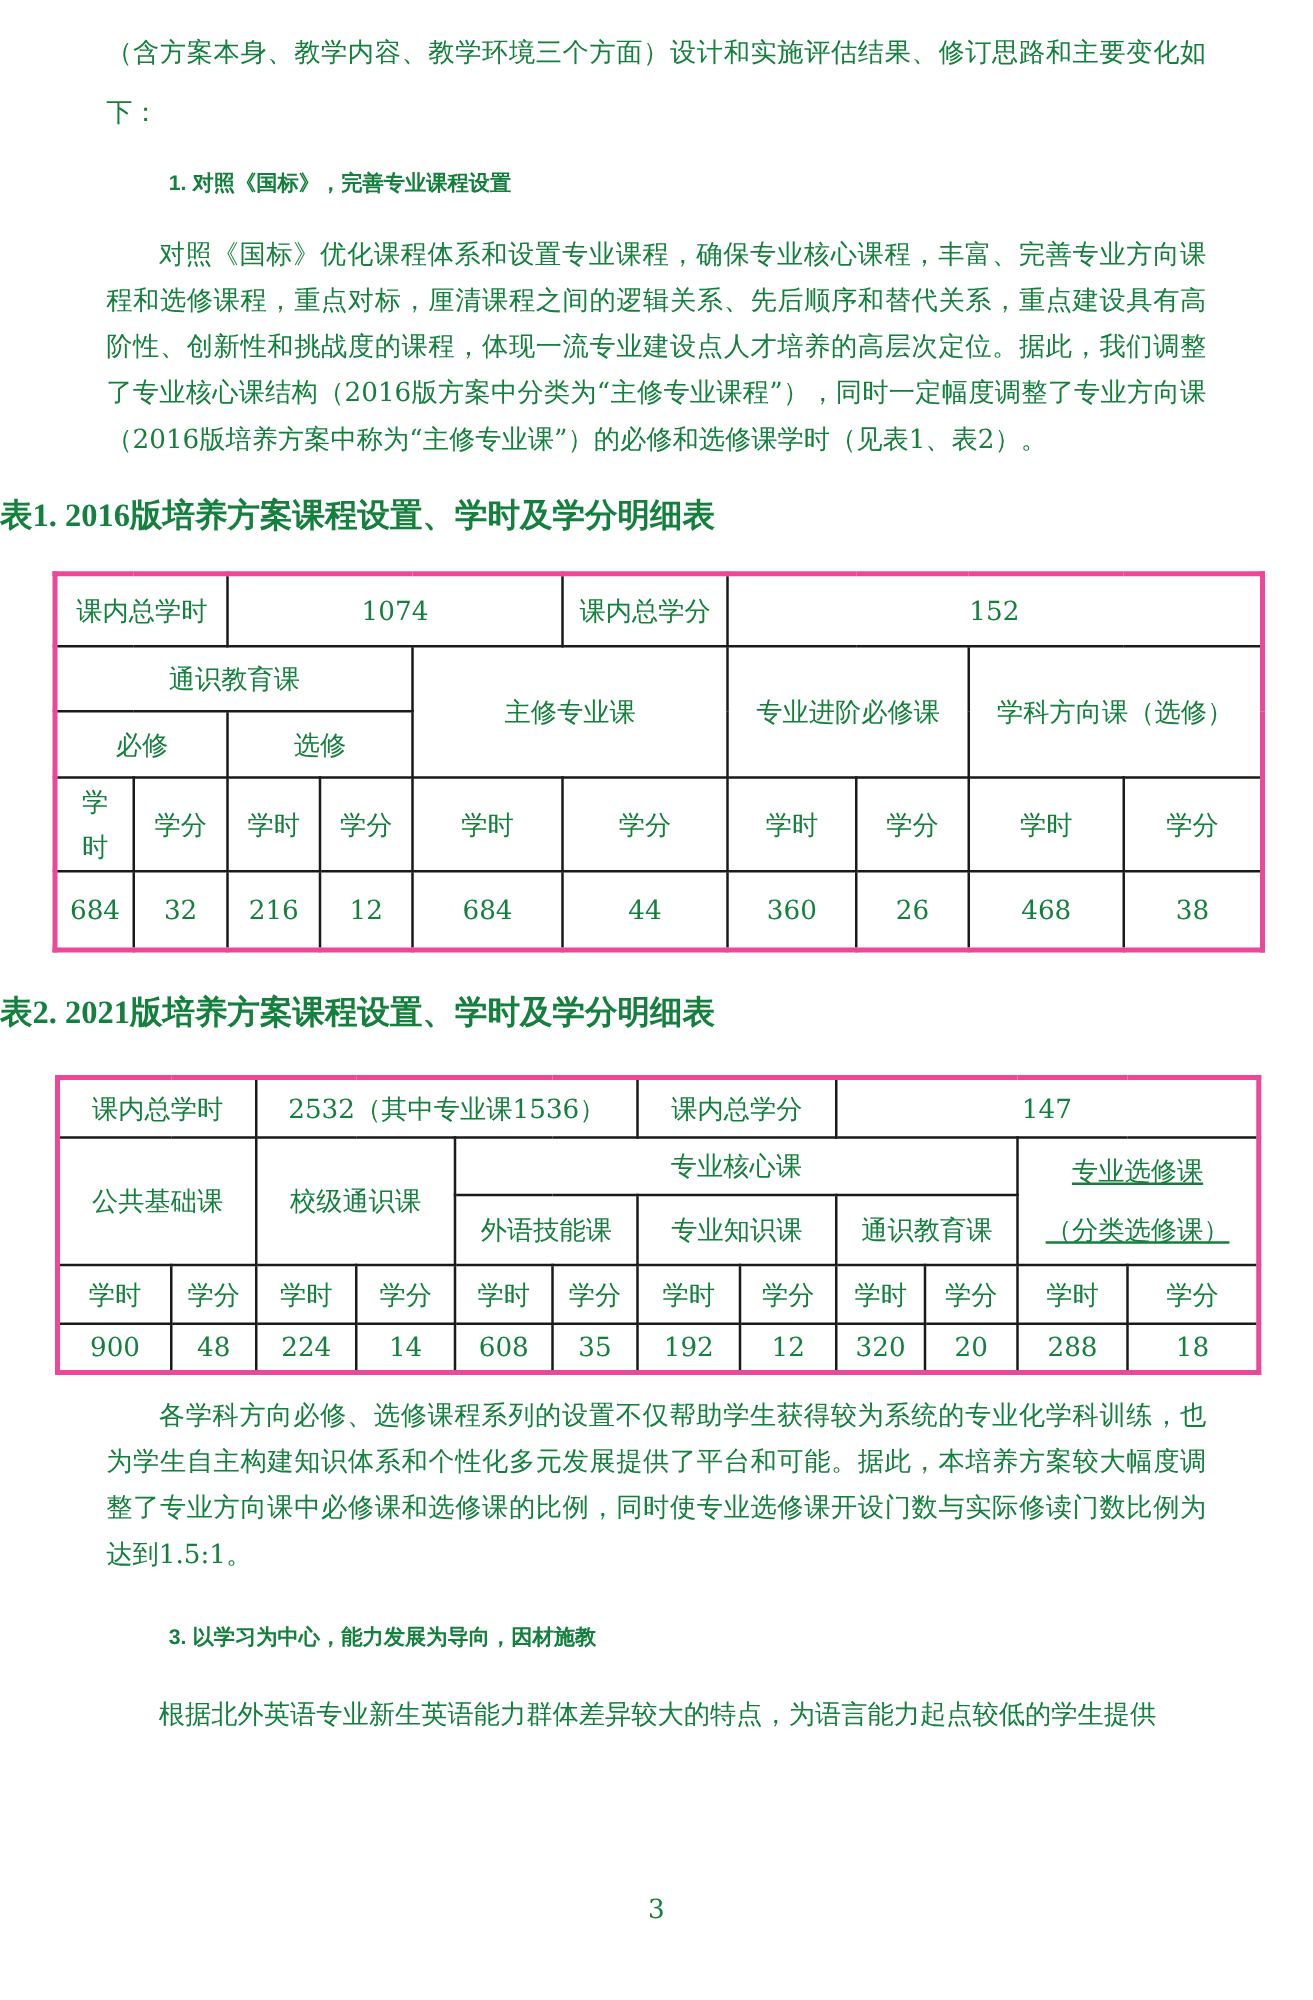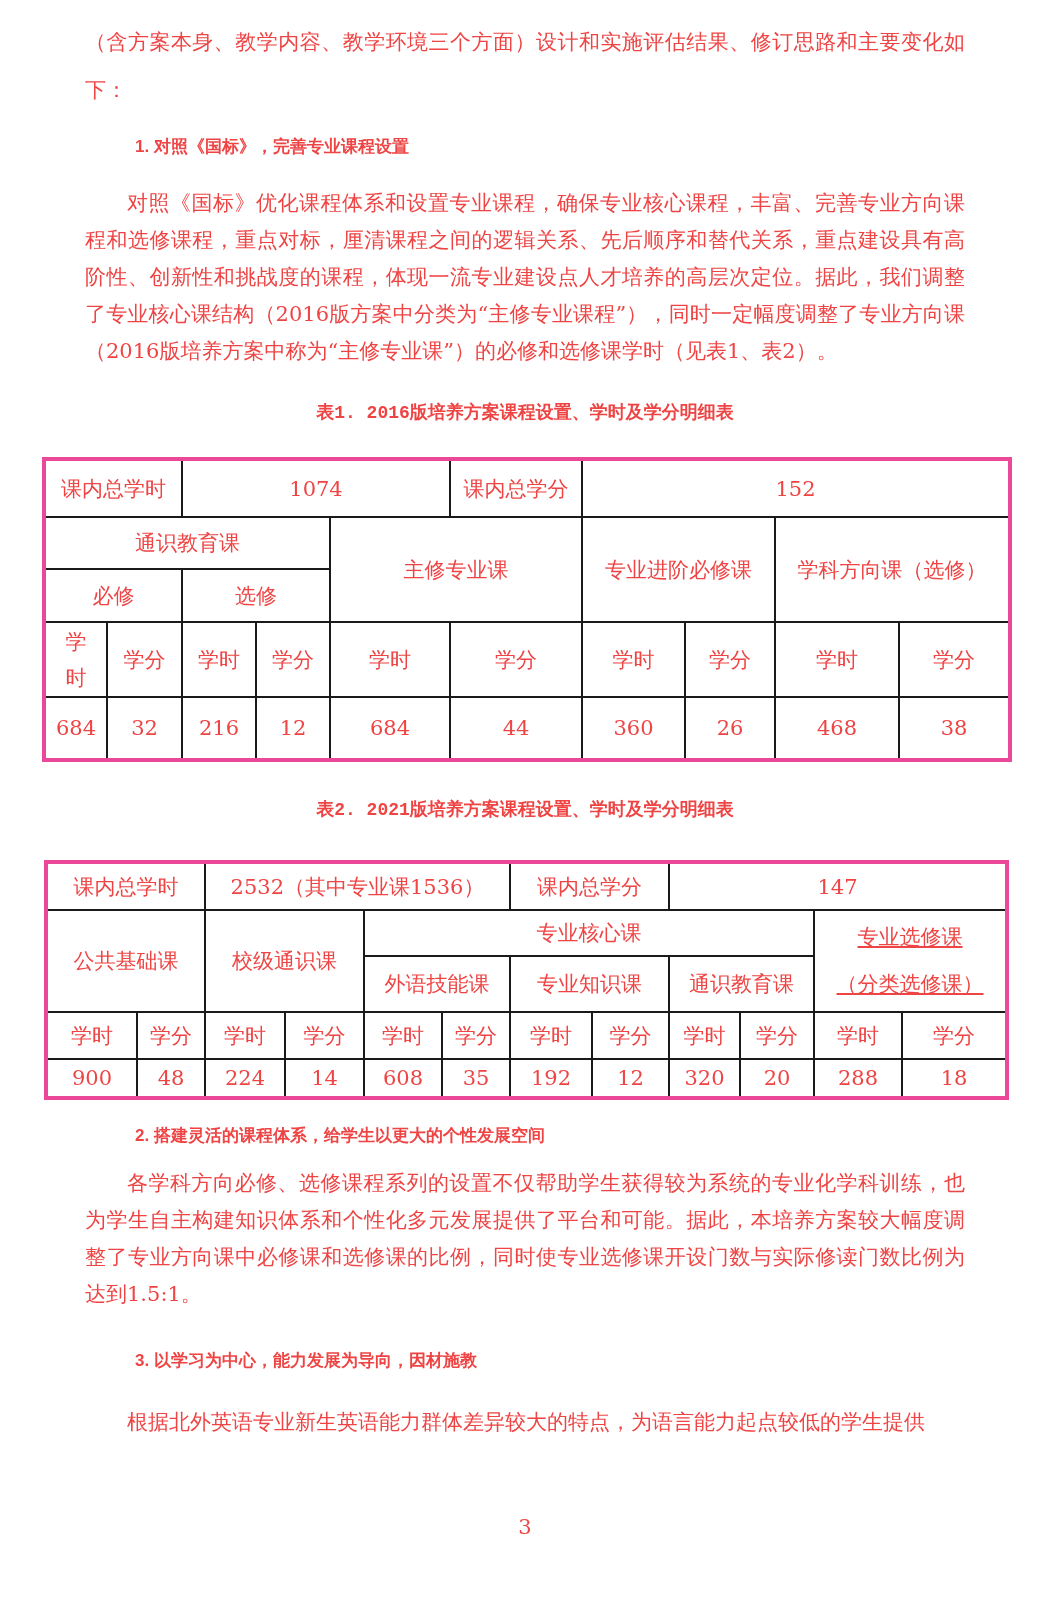--- a/index.html
+++ b/index.html
@@ -3,21 +3,21 @@
 <meta charset="utf-8">
 <style>
   * { margin: 0; padding: 0; box-sizing: border-box; }
   html, body { background: #e8e8e8; }
   .page {
     position: relative;
     width: 1050px;
     height: 1600px;
     margin: 0 auto;
     background: #ffffff;
-    color: #ef4444;
+    color: #15803d;
     font-family: "DejaVu Serif", "Liberation Serif", serif;
     overflow: hidden;
   }
   .intro {
     margin: 18px 85px 0;
     font-size: 21px;
     line-height: 48px;
     text-align: justify;
   }
   .sec-heading {
@@ -34,23 +34,22 @@
     margin: 23px 85px 0;
     font-size: 21px;
     line-height: 37px;
     text-align: justify;
     text-indent: 2em;
   }
   .body-para.p2 { margin-top: 14px; }
   .body-para.p3 { margin-top: 28px; }
   .table-title {
     margin-top: 28px;
-    text-align: center;
-    font-family: Liberation Mono, monospace;
-    font-size: 18px;
+    font-family: Liberation Serif, serif;
+    font-size: 26px;
     font-weight: bold;
     line-height: 30px;
   }
   .table-title.tt2 { margin-top: 33px; }
   table.doc-table {
     border-collapse: collapse;
     table-layout: fixed;
     border: 4px solid #ec4899;
   }
   .doc-table td {
@@ -222,21 +221,20 @@
       <td>192</td>
       <td>12</td>
       <td>320</td>
       <td>20</td>
       <td>288</td>
       <td>18</td>
     </tr>
   </tbody>
     </table>
 
-  <h2 class="sec-heading h2">2. 搭建灵活的课程体系，给学生以更大的个性发展空间</h2>
   <p class="body-para p2">各学科方向必修、选修课程系列的设置不仅帮助学生获得较为系统的专业化学科训练，也为学生自主构建知识体系和个性化多元发展提供了平台和可能。据此，本培养方案较大幅度调整了专业方向课中必修课和选修课的比例，同时使专业选修课开设门数与实际修读门数比例为达到1.5:1。</p>
 
   <h2 class="sec-heading h3">3. 以学习为中心，能力发展为导向，因材施教</h2>
   <p class="body-para p3">根据北外英语专业新生英语能力群体差异较大的特点，为语言能力起点较低的学生提供</p>
 
   <div class="page-number">3</div>
 
 </div>
 
 </body></html>

